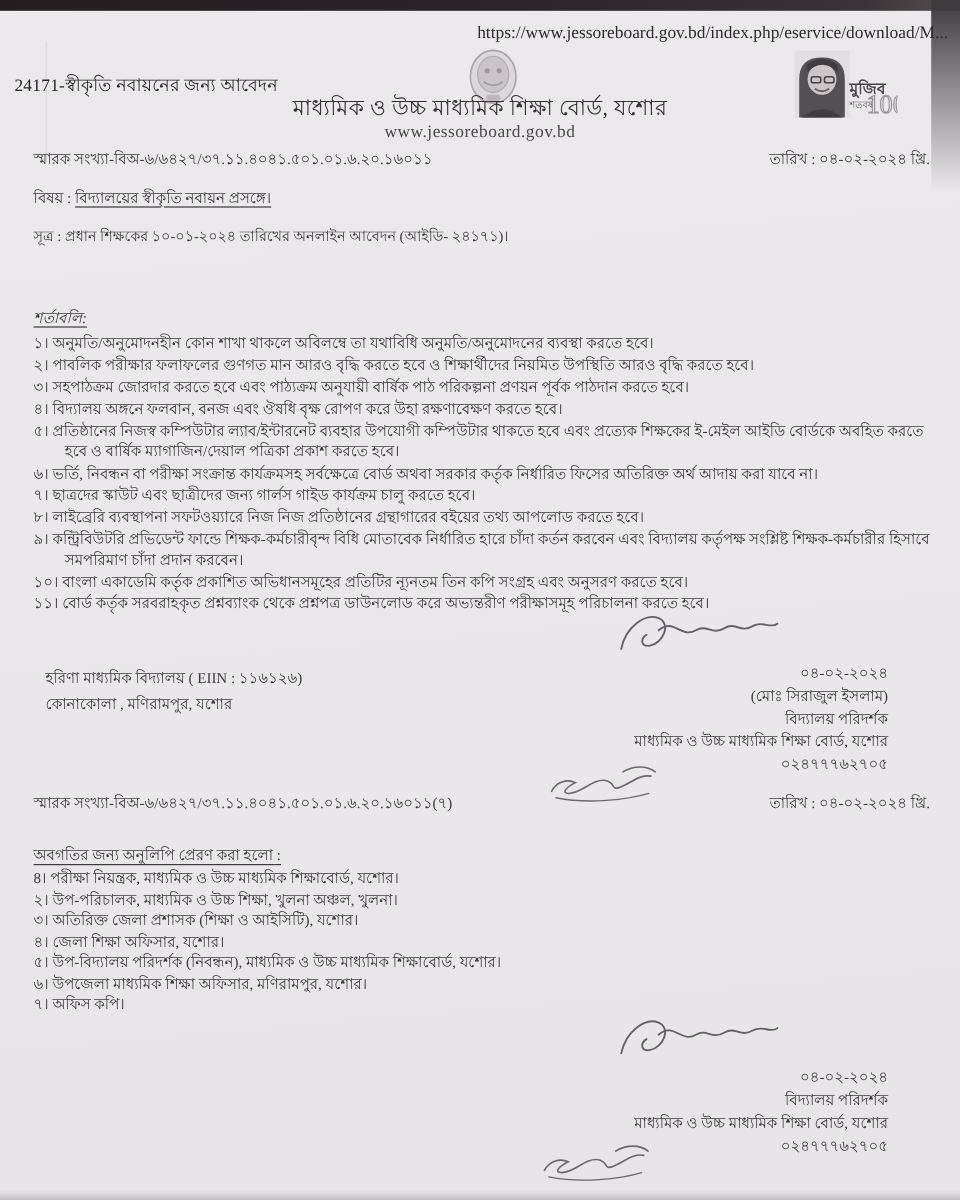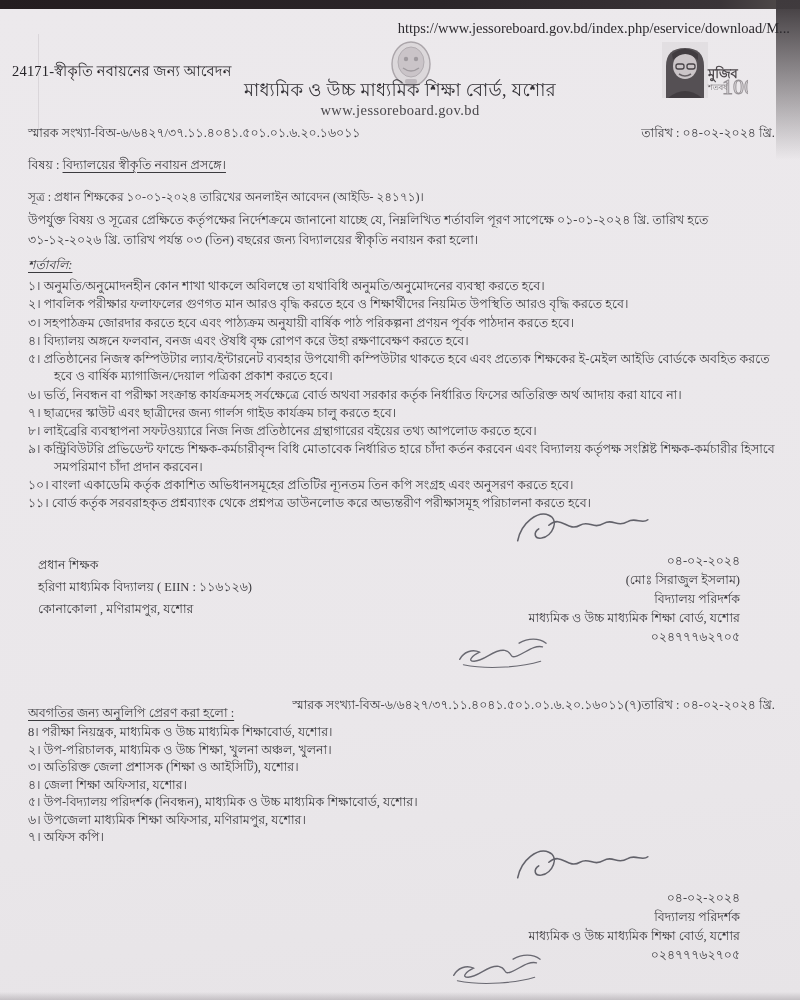--- a/index.html
+++ b/index.html
@@ -43,21 +43,21 @@
   .website{
     position:absolute;left:0;top:102px;width:800px;text-align:center;
     font-size:14.5px;color:#4a484c;letter-spacing:.4px;
   }
   .mujib-logo{position:absolute;left:660px;top:40px;opacity:.9;}
   .row{
     position:absolute;left:28px;width:747px;display:flex;
     justify-content:space-between;align-items:baseline;font-size:12.5px;
   }
   .memo1-row{top:124px;}
-  .memo2-row{top:696px;justify-content:flex-end;}
+  .memo2-row{top:660px;}
   .subject-line{position:absolute;left:28px;top:156px;font-size:12.5px;}
   .subject-line .u{text-decoration:underline;text-underline-offset:3px;}
   .reference-line{position:absolute;left:28px;top:188px;font-size:12px;}
   .body-par{
     position:absolute;left:28px;top:210px;width:748px;
     font-size:12.5px;line-height:1.6;text-align:left;
   }
   .cond-heading{
     position:absolute;left:28px;top:256px;font-size:12.5px;
     text-decoration:underline;text-underline-offset:3px;font-style:italic;
@@ -135,40 +135,38 @@
     <span>স্মারক সংখ্যা-বিঅ-৬/৬৪২৭/৩৭.১১.৪০৪১.৫০১.০১.৬.২০.১৬০১১</span>
     <span>তারিখ : ০৪-০২-২০২৪ খ্রি.</span>
   </div>
 
   <div class="subject-line">
     <span>বিষয় : </span><span class="u">বিদ্যালয়ের স্বীকৃতি নবায়ন প্রসঙ্গে।</span>
   </div>
 
   <div class="reference-line">সূত্র : প্রধান শিক্ষকের ১০-০১-২০২৪ তারিখের অনলাইন আবেদন (আইডি- ২৪১৭১)।</div>
 
-  <div class="body-par">উপর্যুক্ত বিষয় ও সূত্রের প্রেক্ষিতে কর্তৃপক্ষের নির্দেশক্রমে জানানো যাচ্ছে যে, নিম্নলিখিত শর্তাবলি পূরণ সাপেক্ষে  ০১-০১-২০২৪ খ্রি. তারিখ হতে  ৩১-১২-২০২৬ খ্রি. তারিখ পর্যন্ত  ০৩ (তিন) বছরের জন্য বিদ্যালয়ের স্বীকৃতি নবায়ন করা হলো।</div>
 
   <div class="cond-heading">শর্তাবলি:</div>
 
   <div class="cond-list">
     <div class="li">১। অনুমতি/অনুমোদনহীন কোন শাখা থাকলে অবিলম্বে তা যথাবিধি অনুমতি/অনুমোদনের ব্যবস্থা করতে হবে।</div>
     <div class="li">২। পাবলিক পরীক্ষার ফলাফলের গুণগত মান আরও বৃদ্ধি করতে হবে ও শিক্ষার্থীদের নিয়মিত উপস্থিতি আরও বৃদ্ধি করতে হবে।</div>
     <div class="li">৩। সহপাঠক্রম জোরদার করতে হবে এবং পাঠ্যক্রম অনুযায়ী বার্ষিক পাঠ পরিকল্পনা প্রণয়ন পূর্বক পাঠদান করতে হবে।</div>
     <div class="li">৪। বিদ্যালয় অঙ্গনে ফলবান, বনজ এবং ঔষধি বৃক্ষ রোপণ করে উহা রক্ষণাবেক্ষণ করতে হবে।</div>
     <div class="li">৫। প্রতিষ্ঠানের নিজস্ব কম্পিউটার ল্যাব/ইন্টারনেট ব্যবহার উপযোগী কম্পিউটার থাকতে হবে এবং প্রত্যেক শিক্ষকের ই-মেইল আইডি বোর্ডকে অবহিত করতে হবে ও বার্ষিক ম্যাগাজিন/দেয়াল পত্রিকা প্রকাশ করতে হবে।</div>
     <div class="li">৬। ভর্তি, নিবন্ধন বা পরীক্ষা সংক্রান্ত কার্যক্রমসহ সর্বক্ষেত্রে বোর্ড অথবা সরকার কর্তৃক নির্ধারিত ফিসের অতিরিক্ত অর্থ আদায় করা যাবে না।</div>
     <div class="li">৭। ছাত্রদের স্কাউট এবং ছাত্রীদের জন্য গার্লস গাইড কার্যক্রম চালু করতে হবে।</div>
     <div class="li">৮। লাইব্রেরি ব্যবস্থাপনা সফটওয়্যারে নিজ নিজ প্রতিষ্ঠানের গ্রন্থাগারের বইয়ের তথ্য আপলোড করতে হবে।</div>
     <div class="li">৯। কন্ট্রিবিউটরি প্রভিডেন্ট ফান্ডে শিক্ষক-কর্মচারীবৃন্দ বিধি মোতাবেক নির্ধারিত হারে চাঁদা কর্তন করবেন এবং বিদ্যালয় কর্তৃপক্ষ সংশ্লিষ্ট শিক্ষক-কর্মচারীর হিসাবে সমপরিমাণ চাঁদা প্রদান করবেন।</div>
     <div class="li">১০। বাংলা একাডেমি কর্তৃক প্রকাশিত অভিধানসমূহের প্রতিটির ন্যূনতম তিন কপি সংগ্রহ এবং অনুসরণ করতে হবে।</div>
     <div class="li">১১। বোর্ড কর্তৃক সরবরাহকৃত প্রশ্নব্যাংক থেকে প্রশ্নপত্র ডাউনলোড করে অভ্যন্তরীণ পরীক্ষাসমূহ পরিচালনা করতে হবে।</div>
   </div>
 
   <div class="recipient">
-    <div>প্রধান শিক্ষক</div>
     <div>হরিণা মাধ্যমিক বিদ্যালয় ( EIIN : ১১৬১২৬)</div>
     <div>কোনাকোলা , মণিরামপুর, যশোর</div>
   </div>
 
   <div class="sig-block sig1-block">
     <svg width="150" height="44" viewBox="0 0 160 48">
       <path d="M12,38 C16,18 34,5 46,10 C58,15 50,33 38,35 C30,36 29,29 35,25 M46,21 C60,9 66,29 80,21 C90,15 94,26 106,19 C116,13 120,24 132,17 C140,12 148,20 154,15" fill="none" stroke="#4a4a54" stroke-width="1.7" stroke-linecap="round" opacity="0.85"></path>
     </svg>
     <div>০৪-০২-২০২৪</div>
     <div>(মোঃ সিরাজুল ইসলাম)</div>

